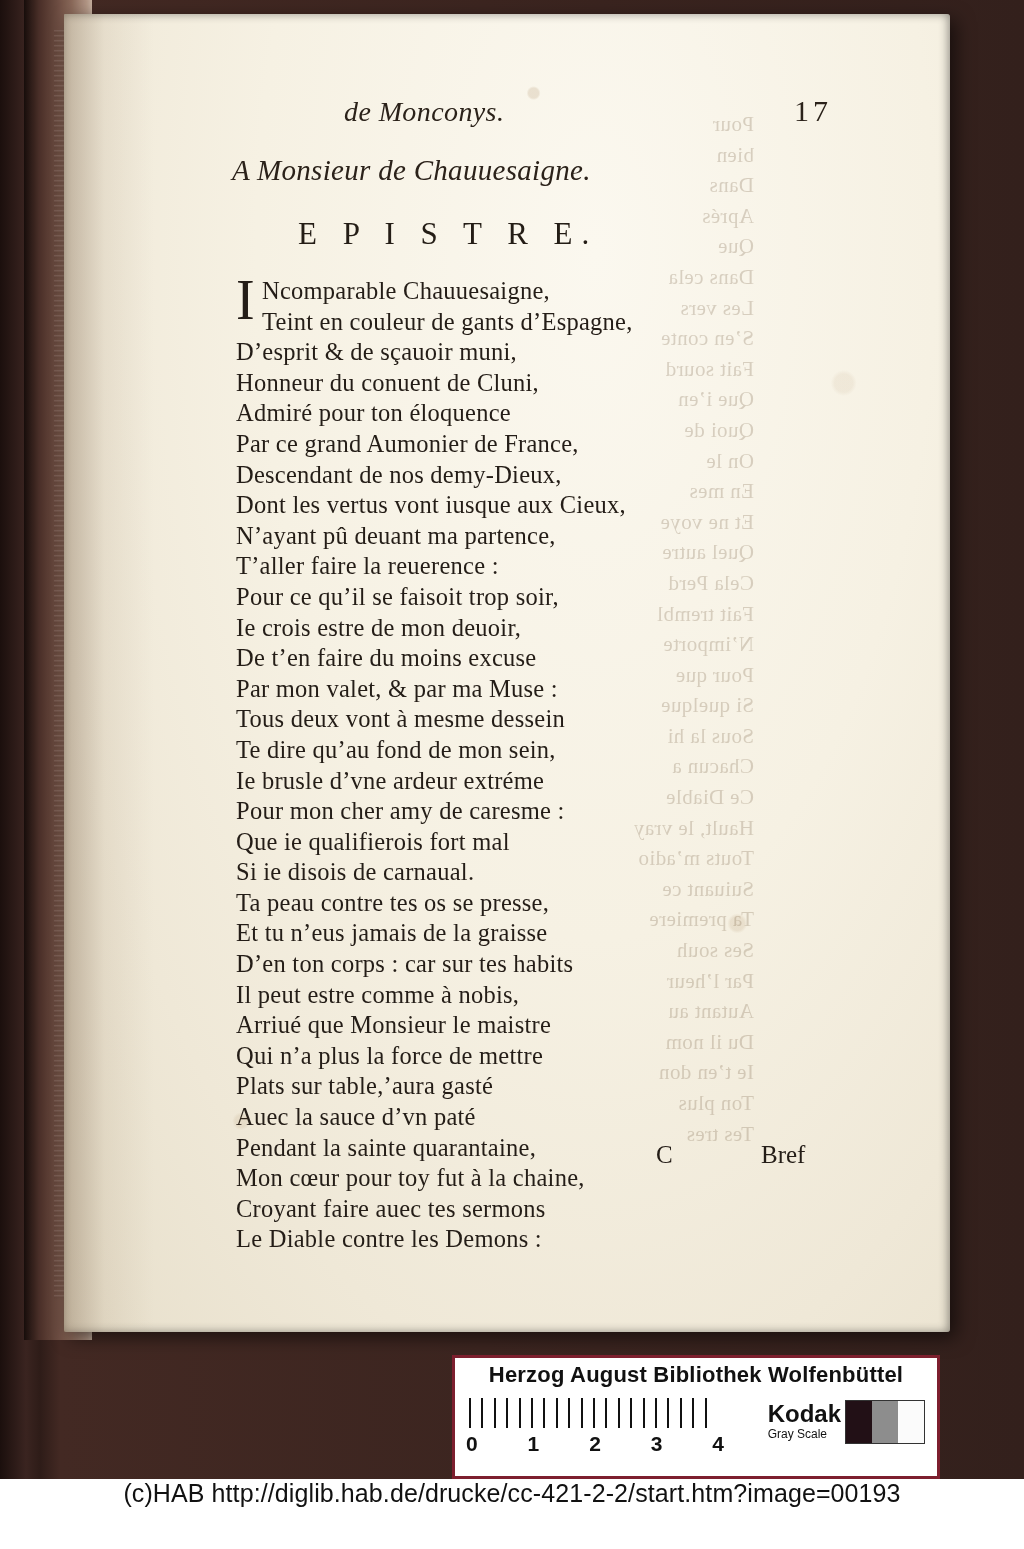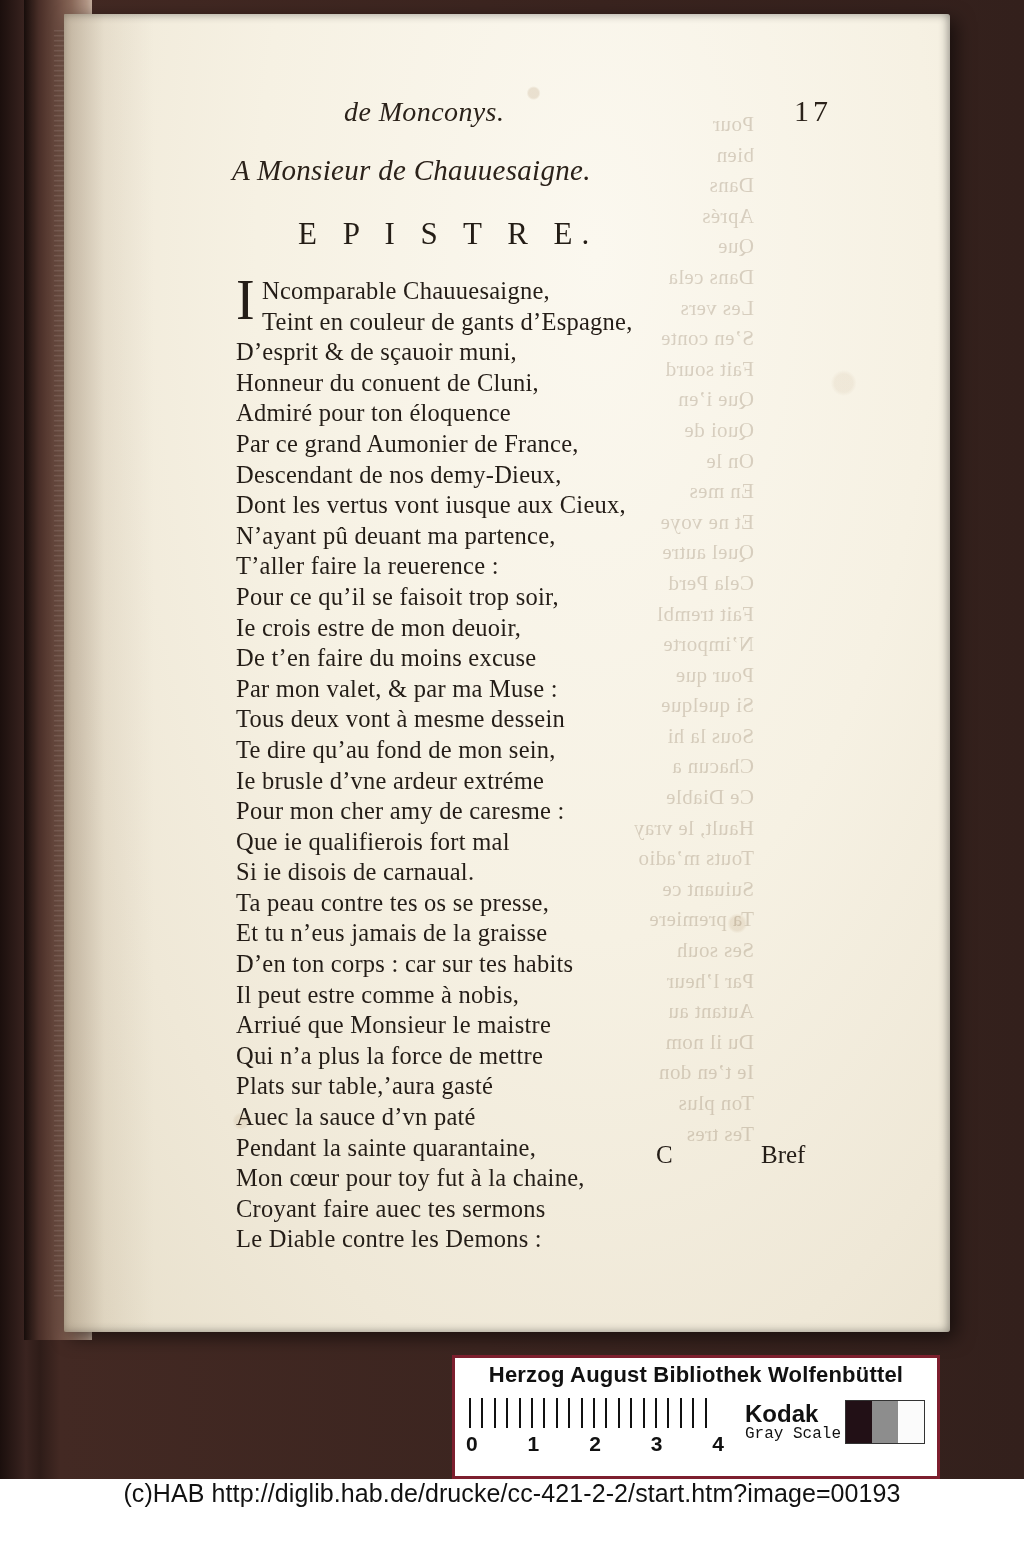--- a/index.html
+++ b/index.html
@@ -226,21 +226,21 @@
     color: #111;
   }
   .kodak {
     position: absolute;
     right: 96px;
     top: 44px;
     text-align: left;
     font-family: "Liberation Sans", sans-serif;
   }
   .kodak .k1 { font-size: 24px; font-weight: bold; color: #111; line-height: 24px; }
-  .kodak .k2 { font-size: 16px; color: #111; line-height: 16px; font-family: Liberation Mono, monospace; }
+  .kodak .k2 { font-size: 12px; color: #111; line-height: 16px; }
   .greypatch {
     position: absolute;
     right: 12px;
     top: 42px;
     width: 78px;
     height: 42px;
     display: flex;
     border: 1px solid #333;
   }
   .greypatch i { display:block; height: 100%; }

